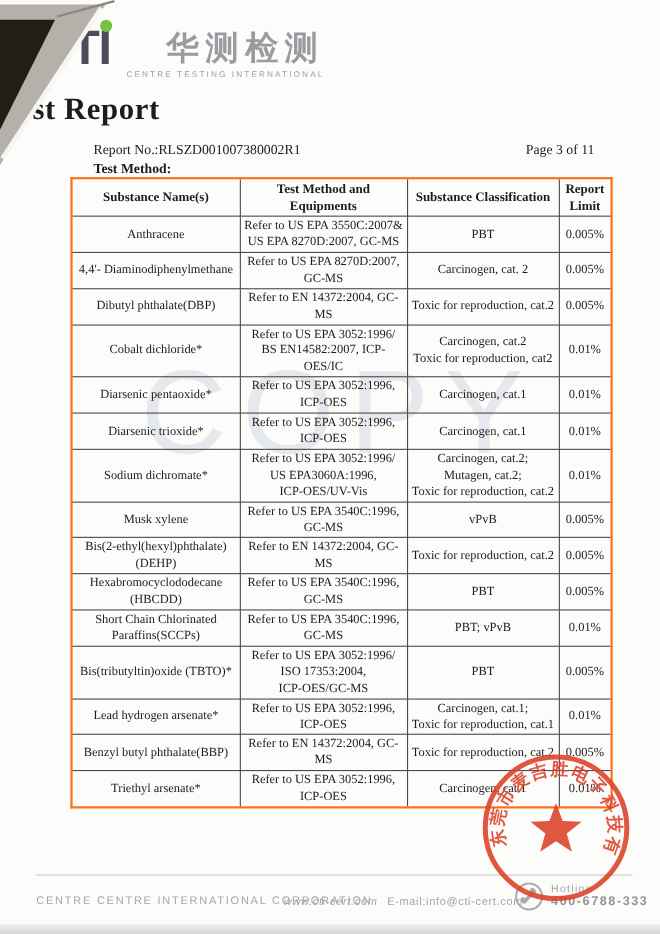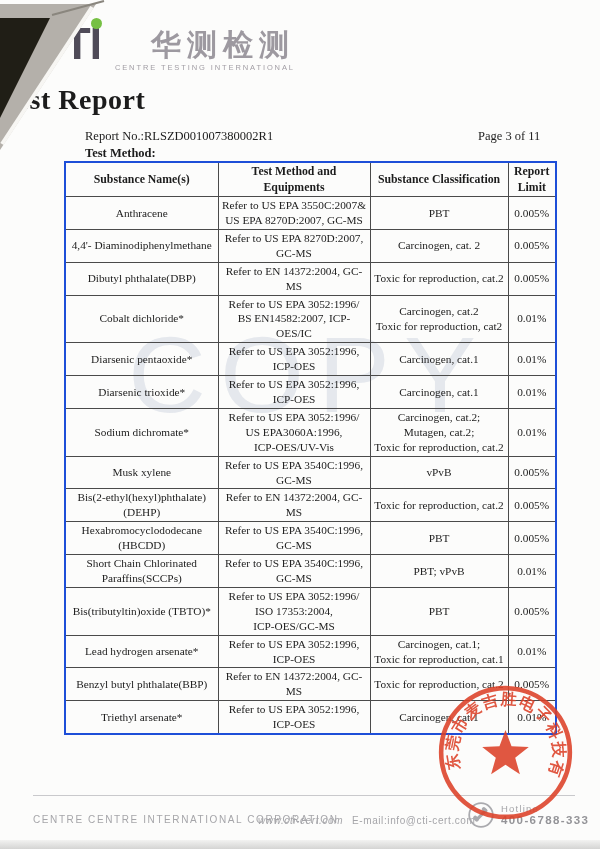--- a/index.html
+++ b/index.html
@@ -43,21 +43,21 @@
   
   table.report{
     position:absolute;left:64px;top:161px;width:491px;z-index:2;
     border-collapse:collapse;table-layout:fixed;
     font-size:11.3px;line-height:1.32;
   }
   table.report th, table.report td{
     border:1px solid #4a4a4a;text-align:center;vertical-align:middle;
     padding:1px 2px;white-space:pre-line;overflow:hidden;
   }
-  table.report{border:2px solid #1d4ed8;}
+  table.report{border:2px solid #f97316;}
   table.report th{font-size:11.8px;font-weight:bold;height:30px;}
   
   .stamp-svg{position:absolute;left:434px;top:681px;z-index:6;opacity:0.88;}
   
   .footer-line{position:absolute;left:33px;top:795px;width:542px;height:1px;background:#c9c9cc;z-index:2;}
   .footer{position:absolute;left:0;top:0;width:600px;height:849px;z-index:3;
     font-family:"Liberation Sans", sans-serif;color:#a5a5a9;pointer-events:none;}
   .f-company{position:absolute;left:33px;top:814px;font-size:10px;letter-spacing:1.6px;white-space:nowrap;}
   .f-web{position:absolute;left:258px;top:815px;font-size:10px;letter-spacing:0.6px;white-space:nowrap;font-style:italic;}
   .f-email{position:absolute;left:352px;top:815px;font-size:10px;letter-spacing:0.6px;white-space:nowrap;}

